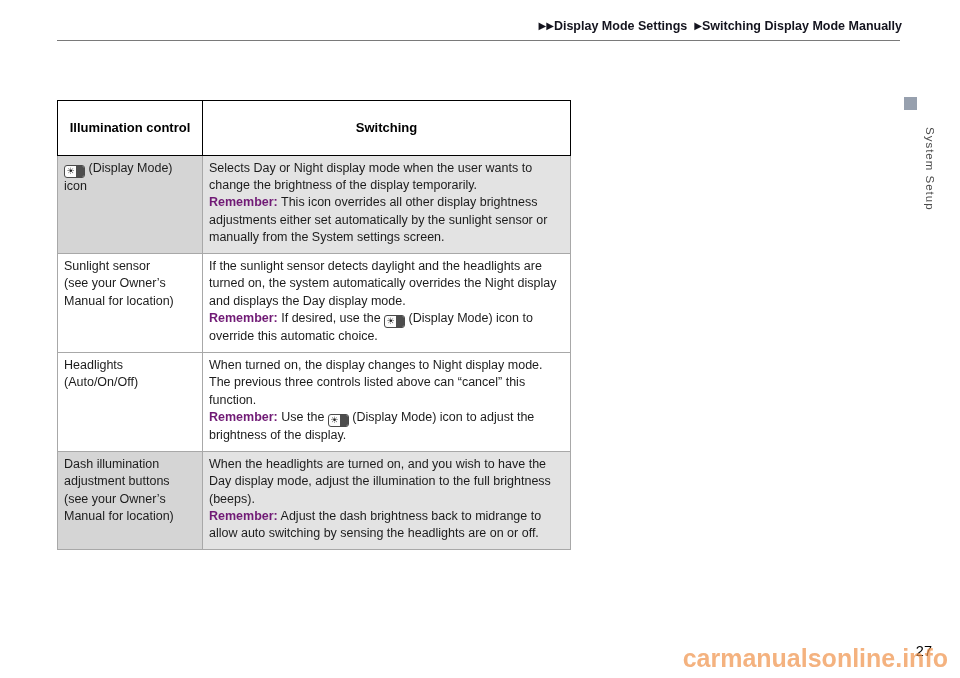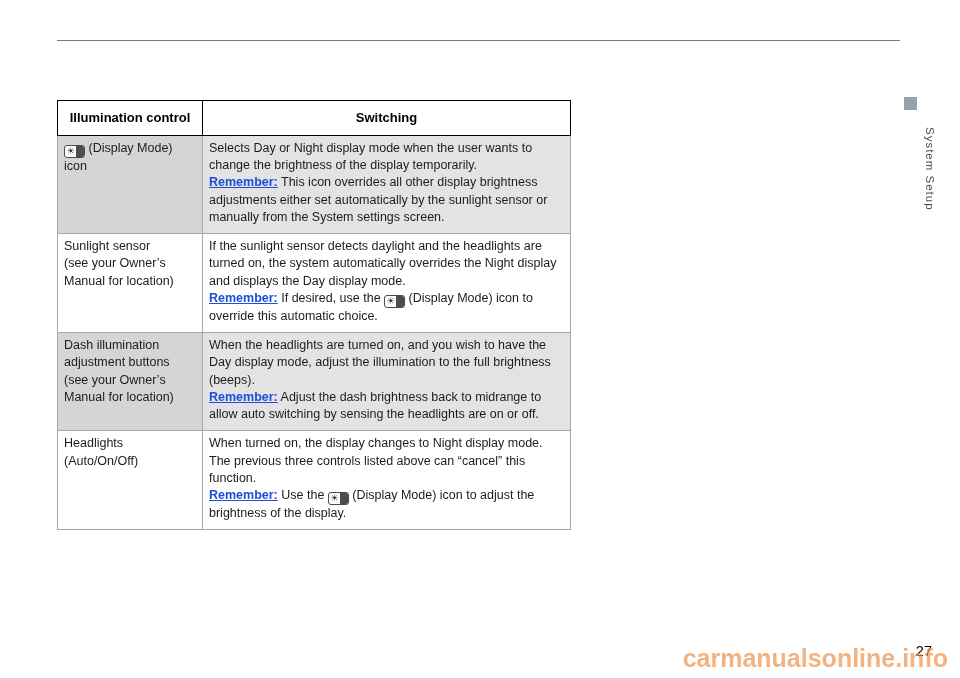--- a/index.html
+++ b/index.html
@@ -5,43 +5,46 @@
   html,body{margin:0;padding:0;}
   body{width:960px;height:678px;background:#ffffff;font-family:"Liberation Sans","DejaVu Sans",sans-serif;position:relative;overflow:hidden;color:#1a1a1a;}
   .page{position:absolute;inset:0;width:960px;height:678px;}
 
   .breadcrumb{position:absolute;top:19px;right:58px;font-size:12.5px;font-weight:bold;color:#14141e;white-space:nowrap;}
   .breadcrumb .arrow{font-size:10px;display:inline-block;vertical-align:1px;}
   .breadcrumb .arrow.second{margin-left:7px;}
   .top-rule{position:absolute;top:40px;left:57px;width:843px;border-top:1px solid #7a7a7a;height:0;}
 
   table.illum{position:absolute;left:57px;top:100px;border-collapse:collapse;table-layout:fixed;width:513px;font-size:12.5px;line-height:1.38;color:#1c1c1c;}
-  table.illum th{border:1px solid #000;font-size:13px;font-weight:bold;text-align:center;padding:8px 4px;background:#ffffff;color:#000;}
+  table.illum th{border:1px solid #000;font-size:13px;font-weight:bold;text-align:center;padding:18px 4px;background:#ffffff;color:#000;}
   table.illum td{border:1px solid #a8a8a8;vertical-align:top;padding:4px 6px 7px 6px;}
   td.shaded-l{background:#d5d5d5;}
   td.shaded-r{background:#e3e3e3;}
   col.col-c{width:145px;}
   col.col-o{width:368px;}
-  table.illum b{font-weight:bold;color:#1d4ed8;text-decoration:underline;}
+  table.illum b{font-weight:bold;color:#701a75;}
 
   .dm-icon{display:inline-flex;width:21px;height:13px;border:1px solid #4a4a4a;border-radius:3px;overflow:hidden;vertical-align:-2px;background:#fdfdfd;box-sizing:border-box;}
   .dm-sun{flex:1;font-size:9px;line-height:11px;text-align:center;color:#222;}
   .dm-dark{width:8px;background:#4d4d4d;}
 
   .side-square{position:absolute;top:97px;right:43px;width:13px;height:13px;background:#97a0ae;}
   .side-label{position:absolute;top:127px;right:24px;writing-mode:vertical-rl;font-size:11.5px;color:#4c4c4c;letter-spacing:1px;}
 
   .page-number{position:absolute;bottom:19px;right:28px;font-size:14.5px;font-weight:normal;color:#000;}
   .watermark{position:absolute;bottom:5px;right:12px;font-size:25px;color:#f0954f;opacity:0.72;white-space:nowrap;font-weight:bold;text-align:center;}
 </style>
 </head>
 <body>
 
 <div class="page">
 
+  <div class="breadcrumb">
+    <span class="arrow">▶▶</span><span>Display Mode Settings</span><span class="arrow second">▶</span><span>Switching Display Mode Manually</span>
+  </div>
 
   <div class="top-rule"></div>
 
   <table class="illum">
     <colgroup>
       <col class="col-c">
       <col class="col-o">
     </colgroup>
     <thead>
       <tr>
@@ -58,29 +61,29 @@
           <td class="shaded-r">Selects Day or Night display mode when the user wants to change the brightness of the display temporarily.<br><b>Remember:</b> This icon overrides all other display brightness adjustments either set automatically by the sunlight sensor or manually from the System settings screen.</td>
         </tr>
         <tr>
           <td>Sunlight sensor<br>(see your Owner’s<br>Manual for location)</td>
           <td>If the sunlight sensor detects daylight and the headlights are turned on, the system automatically overrides the Night display and displays the Day display mode.<br><b>Remember:</b> If desired, use the <span class="dm-icon">
               <span class="dm-sun">☀</span>
               <span class="dm-dark"></span>
             </span> (Display Mode) icon to override this automatic choice.</td>
         </tr>
         <tr>
-          <td class="shaded-l">Dash illumination<br>adjustment buttons<br>(see your Owner’s<br>Manual for location)</td>
-          <td class="shaded-r">When the headlights are turned on, and you wish to have the Day display mode, adjust the illumination to the full brightness (beeps).<br><b>Remember:</b> Adjust the dash brightness back to midrange to allow auto switching by sensing the headlights are on or off.</td>
-        </tr>
-        <tr>
           <td>Headlights<br>(Auto/On/Off)</td>
           <td>When turned on, the display changes to Night display mode.<br>The previous three controls listed above can “cancel” this function.<br><b>Remember:</b> Use the <span class="dm-icon">
               <span class="dm-sun">☀</span>
               <span class="dm-dark"></span>
             </span> (Display Mode) icon to adjust the brightness of the display.</td>
+        </tr>
+        <tr>
+          <td class="shaded-l">Dash illumination<br>adjustment buttons<br>(see your Owner’s<br>Manual for location)</td>
+          <td class="shaded-r">When the headlights are turned on, and you wish to have the Day display mode, adjust the illumination to the full brightness (beeps).<br><b>Remember:</b> Adjust the dash brightness back to midrange to allow auto switching by sensing the headlights are on or off.</td>
         </tr>
       </tbody>
   </table>
 
   <div class="side-square"></div>
   <div class="side-label">System Setup</div>
 
   <div class="page-number">27</div>
   <div class="watermark">carmanualsonline.info</div>
 

